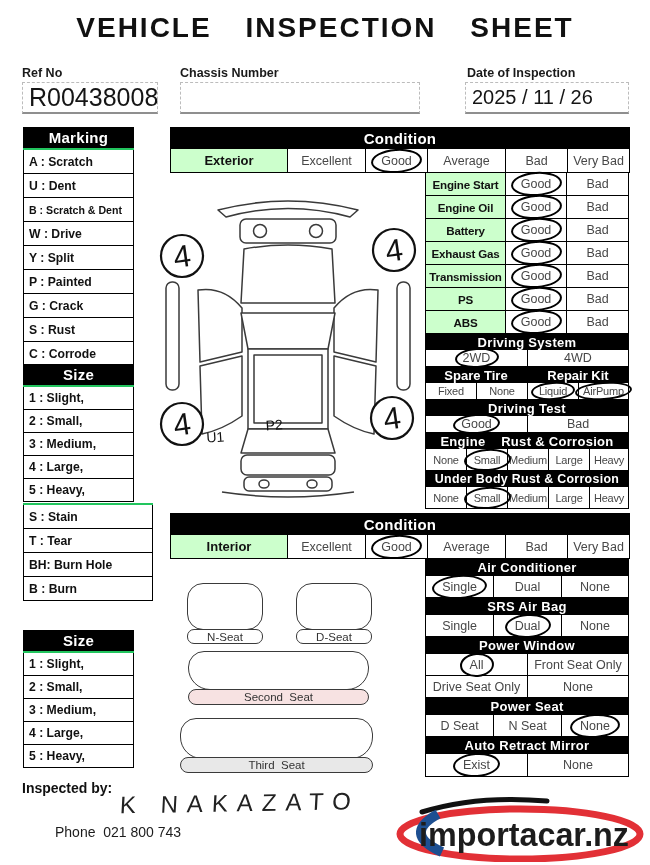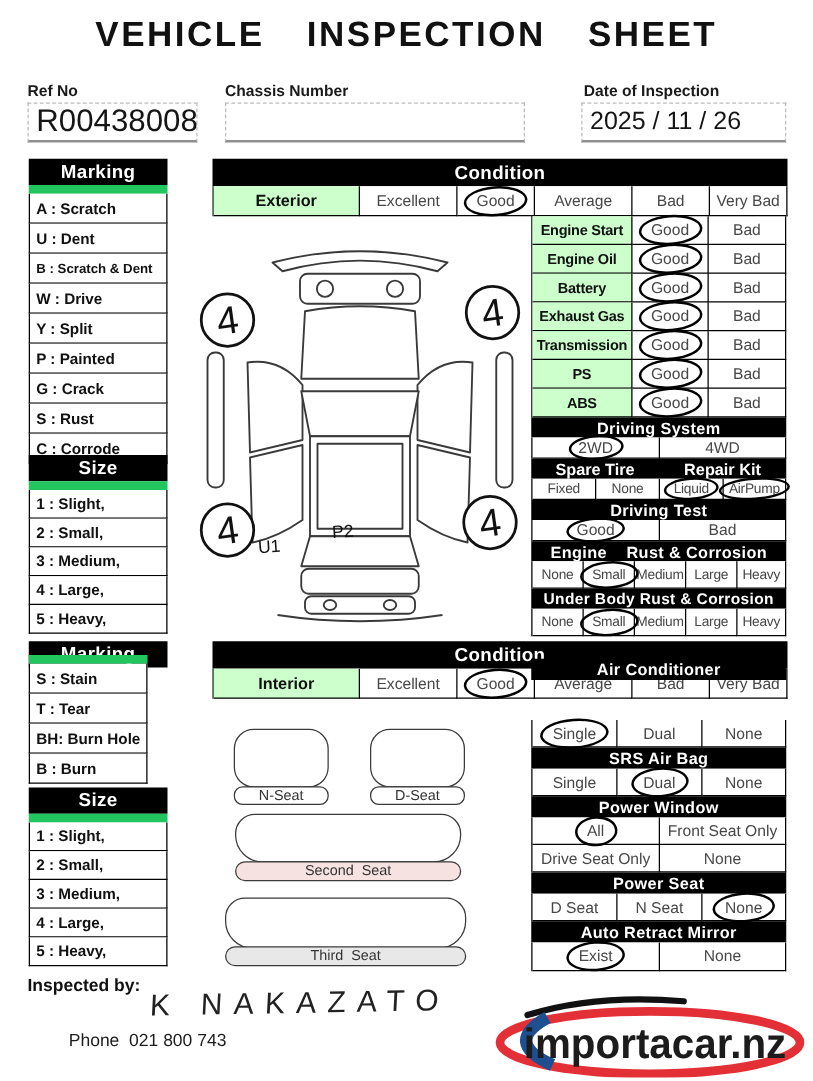--- a/index.html
+++ b/index.html
@@ -10,21 +10,21 @@
   .title{position:absolute;top:12px;left:0;width:100%;text-align:center;
          font-size:28px;font-weight:bold;letter-spacing:2px;word-spacing:24px;}
   .fieldlabel{position:absolute;font-size:12.5px;font-weight:bold;color:#1a1a1a;}
   .fieldbox{position:absolute;border:1px dashed #bcbcbc;border-bottom:2px solid #8f8f8f;
             display:flex;align-items:center;padding-left:6px;font-size:25px;color:#151515;}
   .bar{position:absolute;background:#000;color:#fff;font-weight:bold;display:flex;
        align-items:center;justify-content:center;font-size:13px;white-space:pre;letter-spacing:.3px;}
   .bar.big{font-size:15px;}
   .bar2{position:absolute;background:#000;color:#fff;font-weight:bold;display:grid;
         font-size:13px;align-items:center;justify-items:center;}
-  .legwrap{position:absolute;border-top:7px solid #22c55e;}
+  .legwrap{position:absolute;border-top:2px solid #22c55e;}
   .legrow{border:1px solid #000;border-top:none;display:flex;align-items:center;
           padding-left:5px;font-weight:bold;font-size:12.2px;white-space:pre;background:#fff;}
   .grid{position:absolute;display:grid;border-left:1px solid #000;background:#fff;}
   .grid.topb{border-top:1px solid #000;}
   .grid>.c{border-right:1px solid #000;border-bottom:1px solid #000;display:flex;
            align-items:center;justify-content:center;overflow:visible;}
   .opt{color:#474747;font-size:12.5px;white-space:pre;}
   .opt.s11{font-size:11px;letter-spacing:-.2px;}
   .green{background:#ccffcc;font-weight:bold;font-size:13px;}
   .green.eng{font-size:11.6px;letter-spacing:-.2px;}
@@ -259,21 +259,21 @@
       </div>
     <div class="c">
         <span class="opt s11">Large</span>
       </div>
     <div class="c">
         <span class="opt s11">Heavy</span>
       </div>
   </div>
 
   <div class="bar big" style="left:23px;top:513px;width:111px;height:21px;">Marking</div>
-  <div class="legwrap" style="left:23px;top:524px;width:95px;">
+  <div class="legwrap" style="left:23px;top:503px;width:130px;">
     <div class="legrow" style="height:24px;">S : Stain</div>
     <div class="legrow" style="height:24px;">T : Tear</div>
     <div class="legrow" style="height:24px;">BH: Burn Hole</div>
     <div class="legrow" style="height:24px;">B : Burn</div>
   </div>
   <div class="bar big" style="left:23px;top:630px;width:111px;height:21px;">Size</div>
   <div class="legwrap" style="left:23px;top:651px;width:111px;">
     <div class="legrow" style="height:23px;">1 : Slight,</div>
     <div class="legrow" style="height:23px;">2 : Small,</div>
     <div class="legrow" style="height:23px;">3 : Medium,</div>
@@ -303,21 +303,21 @@
 
   <div class="seat" style="left:187px;top:583px;width:76px;height:47px;border-radius:16px;"></div>
   <div class="seatlabel" style="left:187px;top:629px;width:76px;height:15px;border-radius:7px;">N-Seat</div>
   <div class="seat" style="left:296px;top:583px;width:76px;height:47px;border-radius:16px;"></div>
   <div class="seatlabel" style="left:296px;top:629px;width:76px;height:15px;border-radius:7px;">D-Seat</div>
   <div class="seat" style="left:188px;top:651px;width:181px;height:39px;border-radius:16px 16px 22px 22px;"></div>
   <div class="seatlabel" style="left:188px;top:689px;width:181px;height:16px;border-radius:8px;background:#f7e2e2;">Second  Seat</div>
   <div class="seat" style="left:180px;top:718px;width:193px;height:41px;border-radius:16px 16px 22px 22px;"></div>
   <div class="seatlabel" style="left:180px;top:757px;width:193px;height:16px;border-radius:8px;background:#e8e8e8;">Third  Seat</div>
 
-  <div class="bar" style="left:425px;top:527px;width:204px;height:17px;">Air Conditioner</div>
+  <div class="bar" style="left:425px;top:559px;width:204px;height:17px;">Air Conditioner</div>
   <div class="grid" style="left:425px;top:576px;width:204px;grid-template-columns:68px 68px 67px;grid-auto-rows:22px;">
     <div class="c">
         <span class="opt sel">Single</span>
       </div>
     <div class="c">
         <span class="opt">Dual</span>
       </div>
     <div class="c">
         <span class="opt">None</span>
       </div>

